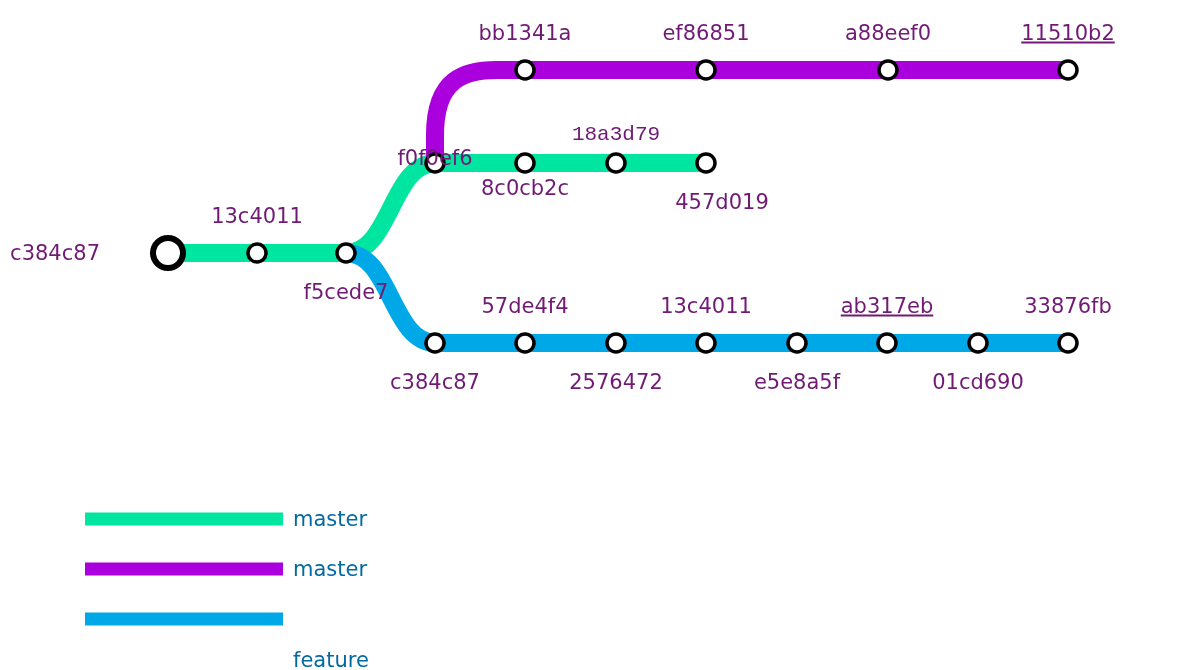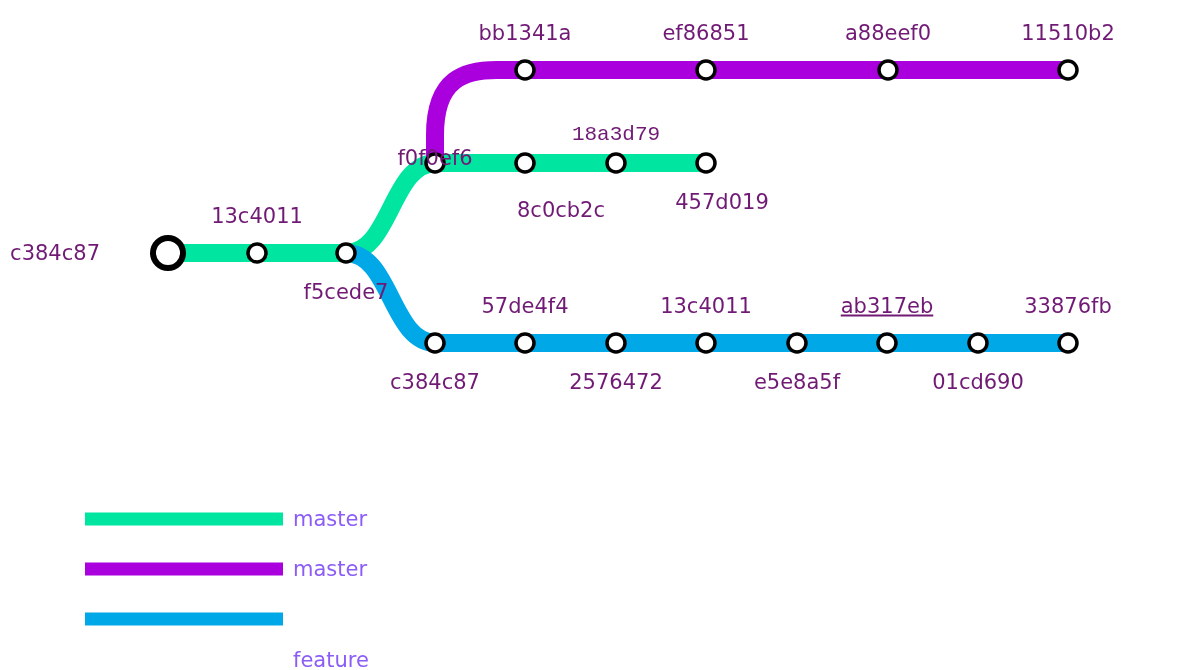--- a/index.html
+++ b/index.html
@@ -31,21 +31,21 @@
     font-size: 21px;
     color: #701a75;
     white-space: nowrap;
     transform: translate(-50%, -50%);
     line-height: 1;
   }
   .legend-label {
     position: absolute;
     font-family: "DejaVu Sans", sans-serif;
     font-size: 21px;
-    color: #8b5cf6;
+    color: #0369a1;
     white-space: nowrap;
     transform: translate(0, -50%);
     line-height: 1;
   }
 </style>
 </head>
 <body>
 
 <div id="canvas">
 
@@ -81,27 +81,27 @@
         <rect x="85" y="562.5" width="198" height="13" fill="#AA00DD"></rect>
         <rect x="85" y="612.5" width="198" height="13" fill="#00A8E8"></rect>
       </g>
   </svg>
 
   <div id="commit-labels">
       <div class="commit-label" style="transform: translate(-100%, -50%); left: 100px; top: 253px;">c384c87</div>
       <div class="commit-label" style="left: 257px; top: 216px;">13c4011</div>
       <div class="commit-label" style="left: 346px; top: 292px;">f5cede7</div>
       <div class="commit-label" style="left: 435px; top: 126px; margin-top: 32px;">f0f0ef6</div>
-      <div class="commit-label" style="left: 525px; top: 210px; margin-left: 36px;">8c0cb2c</div>
+      <div class="commit-label" style="left: 525px; top: 188px;">8c0cb2c</div>
       <div class="commit-label" style="left: 616px; top: 134px; font-family: Liberation Mono, monospace;">18a3d79</div>
       <div class="commit-label" style="left: 706px; top: 202px; margin-left: 16px;">457d019</div>
       <div class="commit-label" style="left: 525px; top: 33px;">bb1341a</div>
       <div class="commit-label" style="left: 706px; top: 33px;">ef86851</div>
       <div class="commit-label" style="left: 888px; top: 33px; text-align: center;">a88eef0</div>
-      <div class="commit-label" style="left: 1068px; top: 33px;">11510b2</div>
+      <div class="commit-label" style="left: 1068px; top: 33px; text-decoration: underline;">11510b2</div>
       <div class="commit-label" style="left: 435px; top: 382px;">c384c87</div>
       <div class="commit-label" style="left: 525px; top: 306px;">57de4f4</div>
       <div class="commit-label" style="left: 616px; top: 382px;">2576472</div>
       <div class="commit-label" style="left: 706px; top: 306px;">13c4011</div>
       <div class="commit-label" style="left: 797px; top: 382px;">e5e8a5f</div>
       <div class="commit-label" style="left: 887px; top: 306px; text-decoration: underline;">ab317eb</div>
       <div class="commit-label" style="left: 978px; top: 382px;">01cd690</div>
       <div class="commit-label" style="left: 1068px; top: 306px;">33876fb</div>
     </div>
   <div id="legend-labels">

